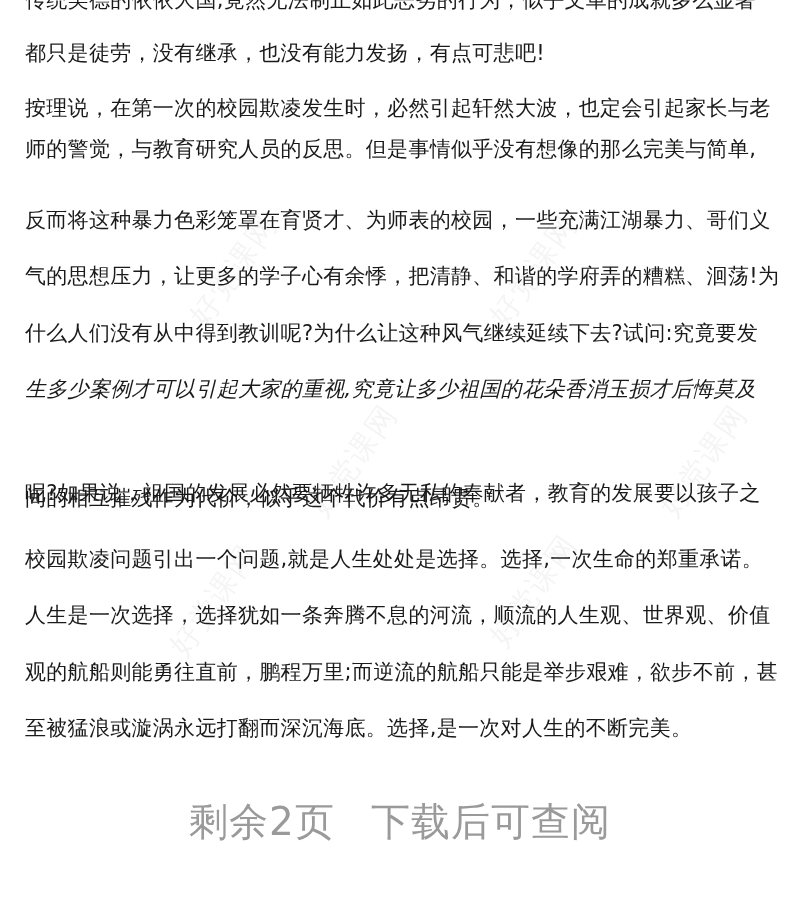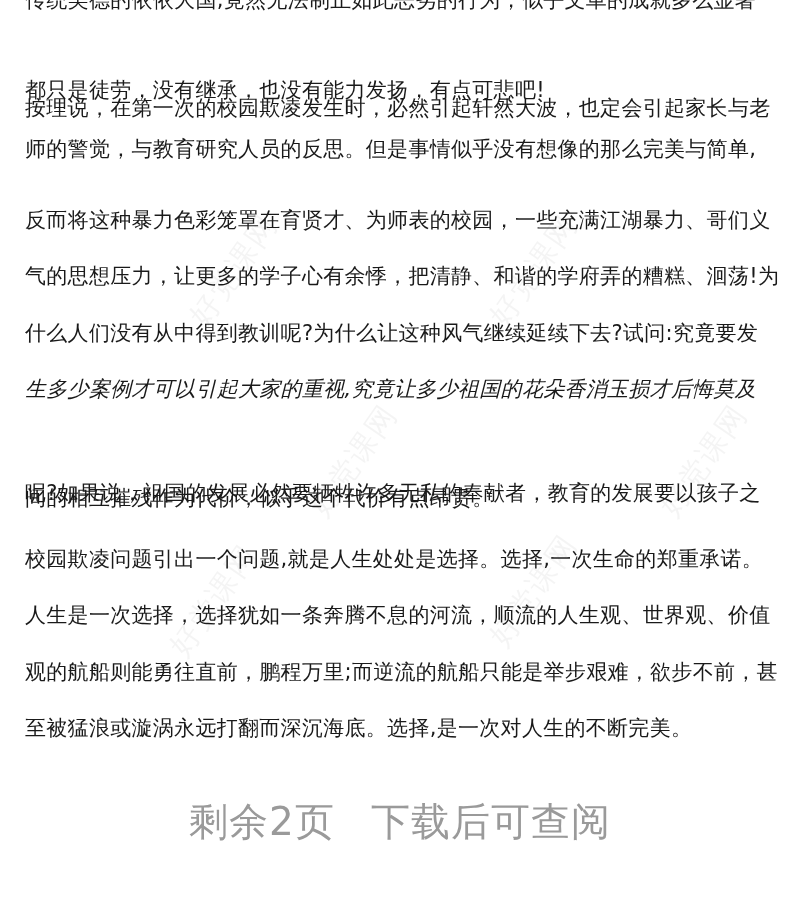--- a/index.html
+++ b/index.html
@@ -63,21 +63,21 @@
 <div class="page">
 
   <div class="watermark" style="left:170px; top:250px;">好党课网</div>
   <div class="watermark" style="left:470px; top:250px;">好党课网</div>
   <div class="watermark" style="left:290px; top:440px;">好党课网</div>
   <div class="watermark" style="left:640px; top:440px;">好党课网</div>
   <div class="watermark" style="left:150px; top:580px;">好党课网</div>
   <div class="watermark" style="left:470px; top:570px;">好党课网</div>
 
   <div class="line" style="top:-14px;">传统美德的依依大国,竟然无法制止如此恶劣的行为，似乎文革的成就多么显著</div>
-  <div class="line" style="top:39px;margin-top:37px;">都只是徒劳，没有继承，也没有能力发扬，有点可悲吧!</div>
+  <div class="line" style="top:39px;">都只是徒劳，没有继承，也没有能力发扬，有点可悲吧!</div>
   <div class="line" style="top:94px;">按理说，在第一次的校园欺凌发生时，必然引起轩然大波，也定会引起家长与老</div>
   <div class="line" style="top:135px;">师的警觉，与教育研究人员的反思。但是事情似乎没有想像的那么完美与简单,</div>
   <div class="line" style="top:206px;">反而将这种暴力色彩笼罩在育贤才、为师表的校园，一些充满江湖暴力、哥们义</div>
   <div class="line" style="top:262px;">气的思想压力，让更多的学子心有余悸，把清静、和谐的学府弄的糟糕、洄荡!为</div>
   <div class="line" style="top:319px;">什么人们没有从中得到教训呢?为什么让这种风气继续延续下去?试问:究竟要发</div>
   <div class="line" style="top:375px;font-style:italic;">生多少案例才可以引起大家的重视,究竟让多少祖国的花朵香消玉损才后悔莫及</div>
   <div class="line" style="top:432px;margin-top:47px;">呢?如果说，祖国的发展必然要牺牲许多无私的奉献者，教育的发展要以孩子之</div>
   <div class="line" style="top:484px;">间的相互摧残作为代价，似乎这个代价有点昂贵。</div>
   <div class="line" style="top:545px;">校园欺凌问题引出一个问题,就是人生处处是选择。选择,一次生命的郑重承诺。</div>
   <div class="line" style="top:601px;">人生是一次选择，选择犹如一条奔腾不息的河流，顺流的人生观、世界观、价值</div>

